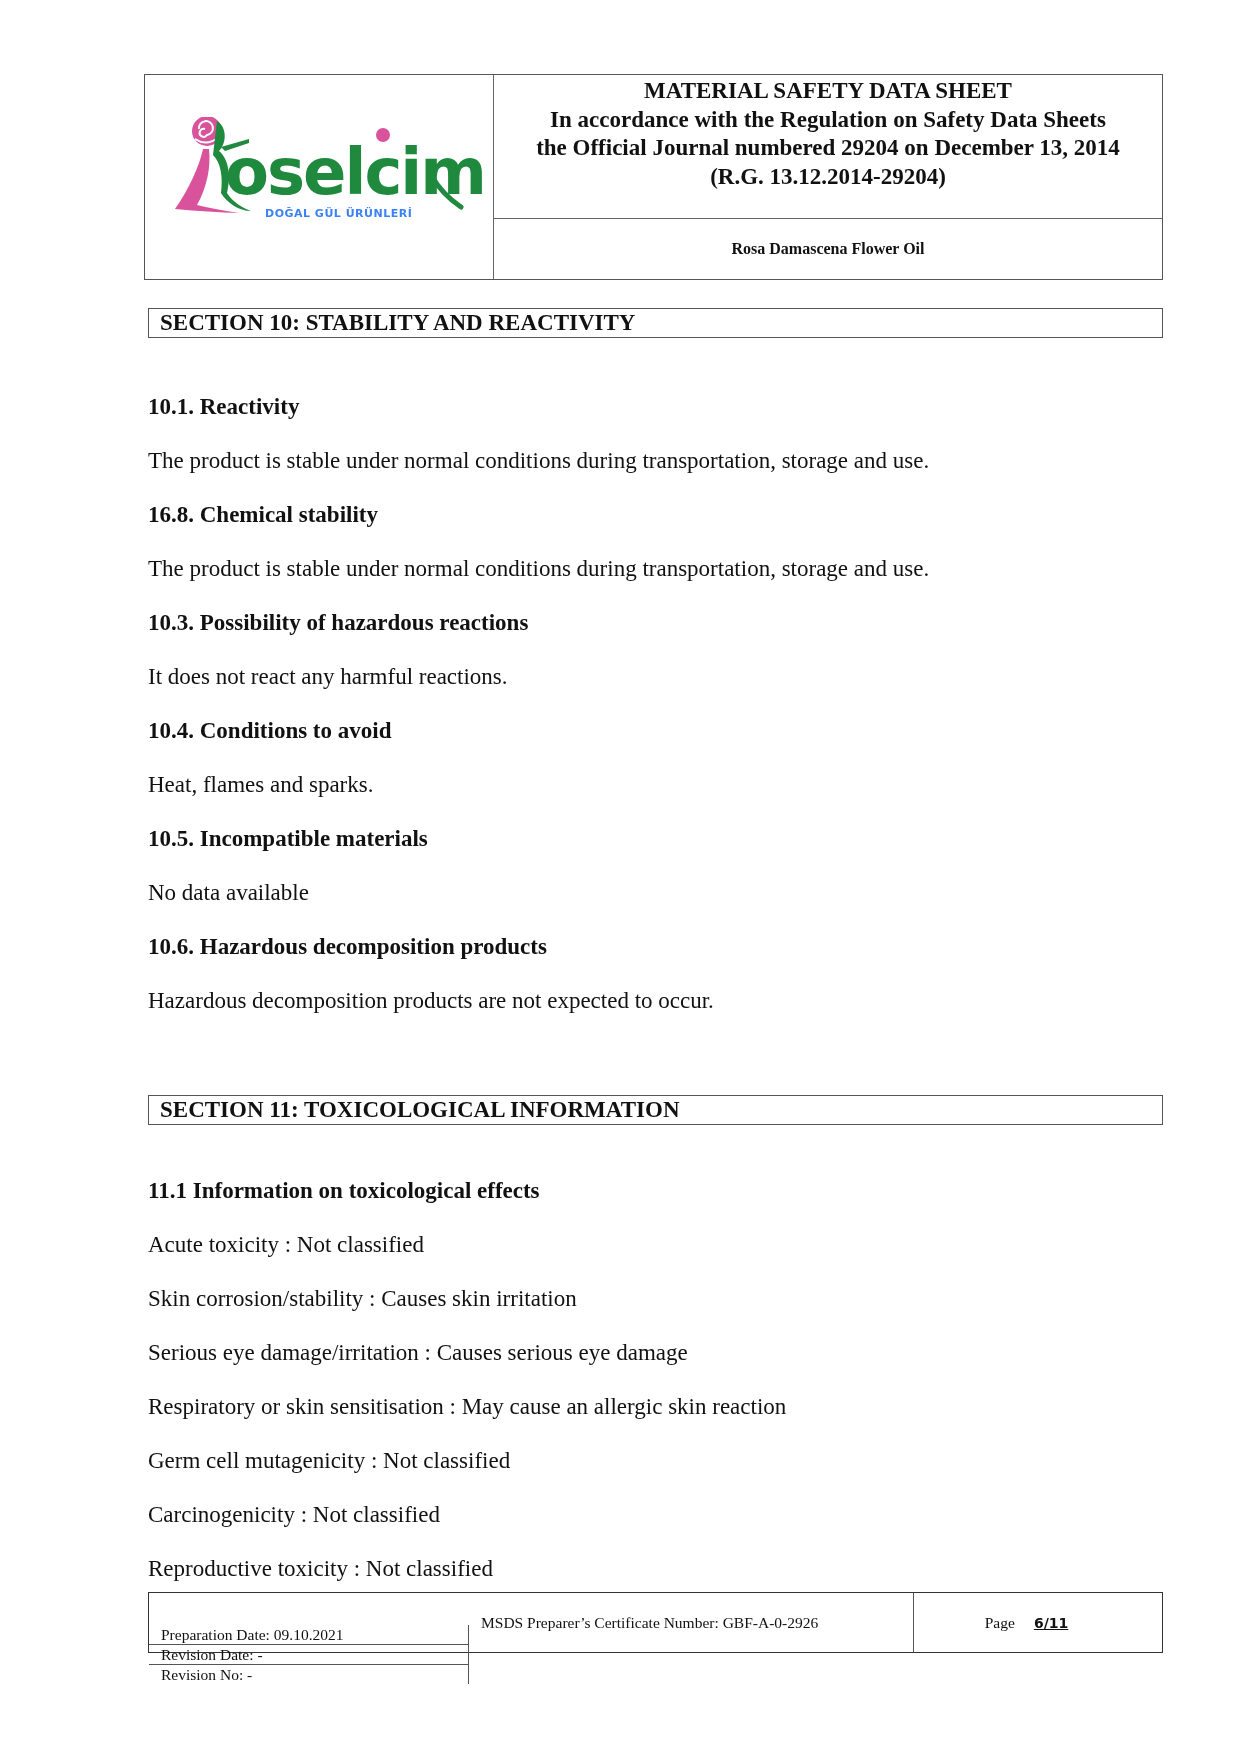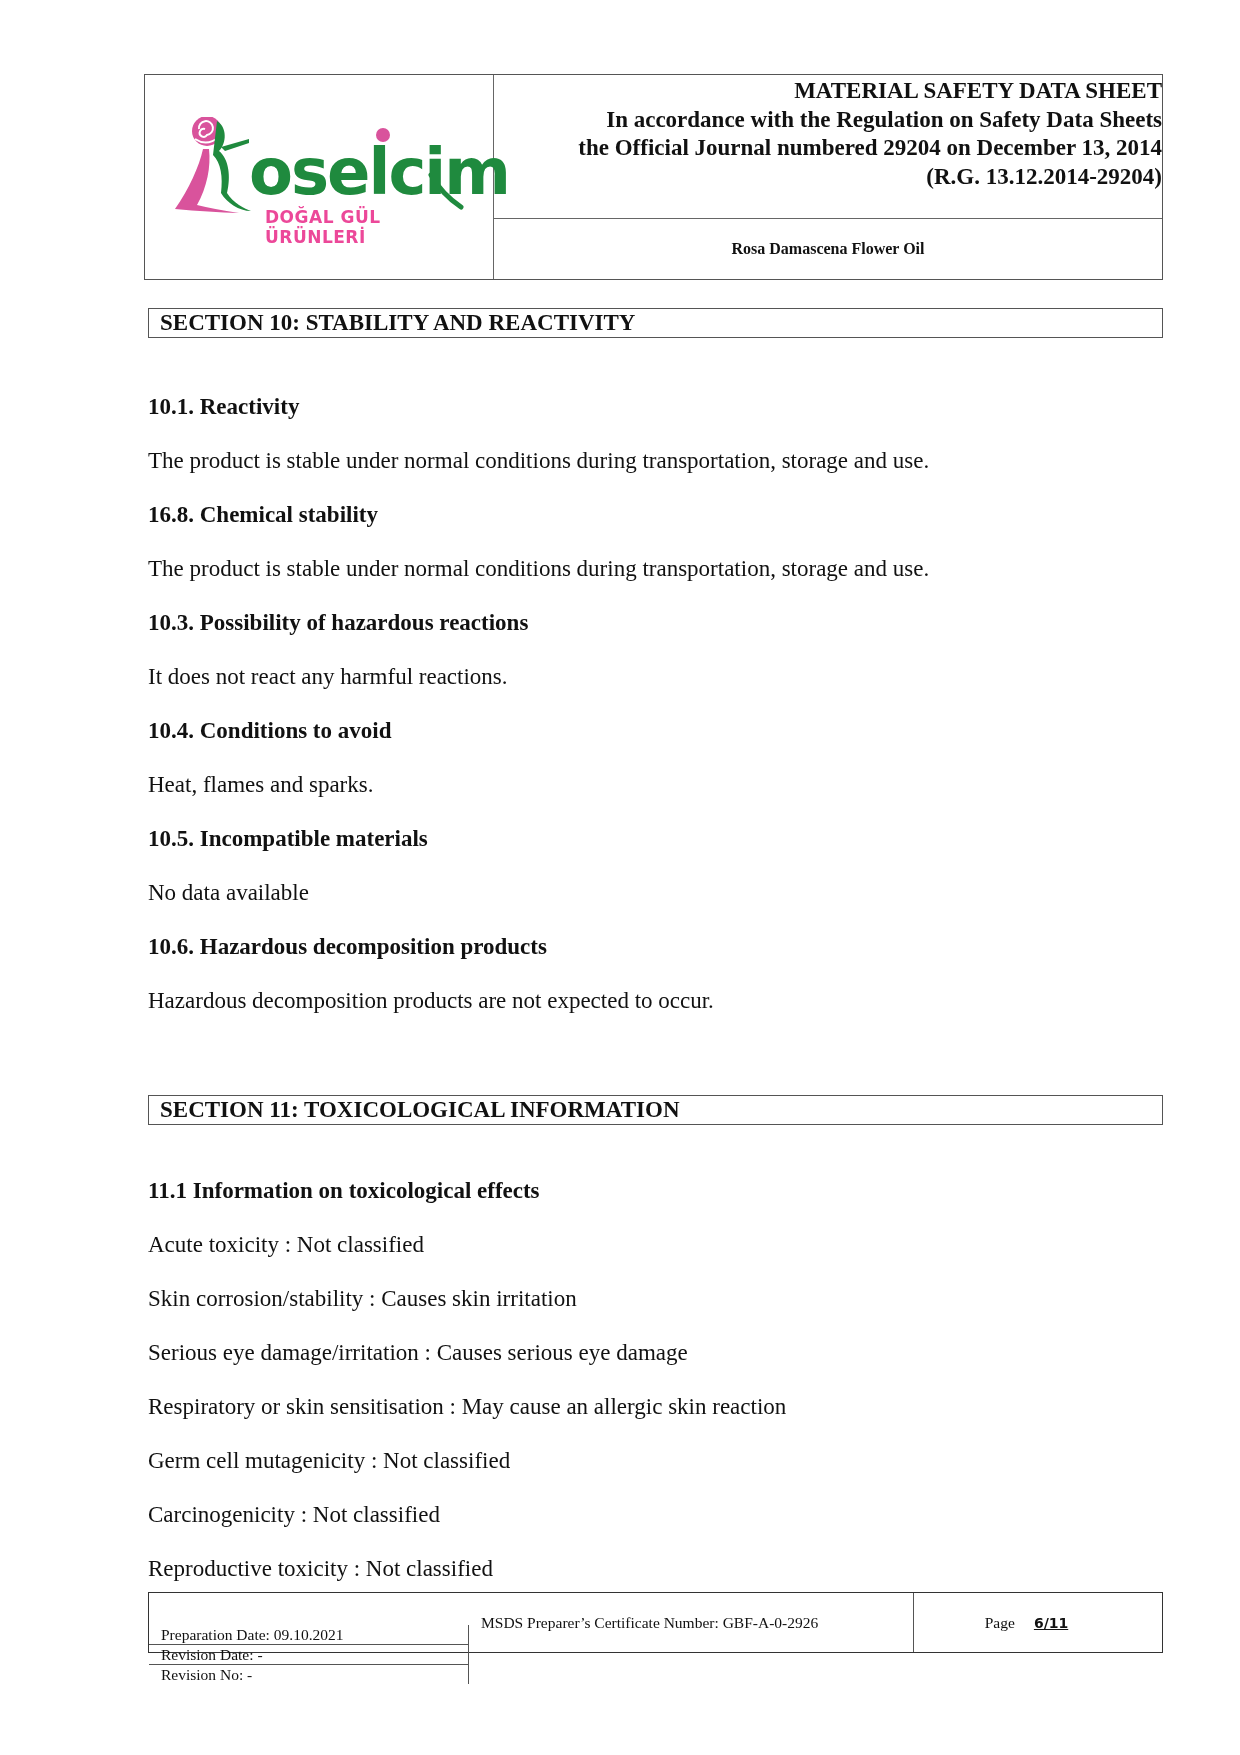--- a/index.html
+++ b/index.html
@@ -4,29 +4,29 @@
 <style>
   html, body { margin: 0; padding: 0; background: #ffffff; }
   body { width: 1240px; height: 1755px; position: relative; overflow: hidden;
          font-family: "Liberation Serif", "DejaVu Serif", serif; color: #111; }
   .abs { position: absolute; }
 
   
   .hdr { left: 144px; top: 74px; width: 1019px; height: 206px; border: 1.5px solid #555; box-sizing: border-box; }
   .hdr-logo { left: 0; top: 0; width: 349px; height: 100%; border-right: 1.5px solid #666; box-sizing: border-box; }
   .hdr-title { left: 349px; top: 0; right: 0; height: 144px; border-bottom: 1.5px solid #666; box-sizing: border-box;
-               text-align: right; font-weight: bold; font-size: 23px; line-height: 28.5px; padding-top: 2px; }
+               text-align: center; font-weight: bold; font-size: 23px; line-height: 28.5px; padding-top: 2px; }
   .hdr-product { left: 349px; top: 144px; right: 0; bottom: 0; display: flex; align-items: center; justify-content: center;
                  font-weight: bold; font-size: 16px; }
 
   .logo-wrap { left: 24px; top: 42px; width: 300px; height: 110px; }
   .logo-word { left: 56px; top: 20px; font-family: "DejaVu Sans", sans-serif; font-size: 64px; font-weight: bold;
-               color: #1f8a3e; letter-spacing: -2px; line-height: 70px; margin-left: 24px; }
-  .logo-sub { left: 96px; top: 90px; font-family: "DejaVu Sans", sans-serif; font-size: 17px; font-weight: bold;
-              color: #ec4899; letter-spacing: 0.5px; }
+               color: #1f8a3e; letter-spacing: -2px; line-height: 70px; }
+  .logo-sub { left: 96px; top: 90px; font-family: "DejaVu Sans", sans-serif; font-size: 11px; font-weight: bold;
+              color: #3b82f6; letter-spacing: 0.5px; }
 
   
   .sec-bar { left: 148px; width: 1015px; height: 30px; border: 1.5px solid #555; box-sizing: border-box;
              font-weight: bold; font-size: 23px; line-height: 27px; padding-left: 11px; }
 
   .h2 { left: 148px; font-weight: bold; font-size: 23px; line-height: 26px; white-space: nowrap; }
   .p  { left: 148px; font-size: 23px; line-height: 26px; white-space: nowrap; }
 
   
   .ftr { left: 148px; top: 1592px; width: 1015px; height: 61px; border: 1.5px solid #333; box-sizing: border-box;

